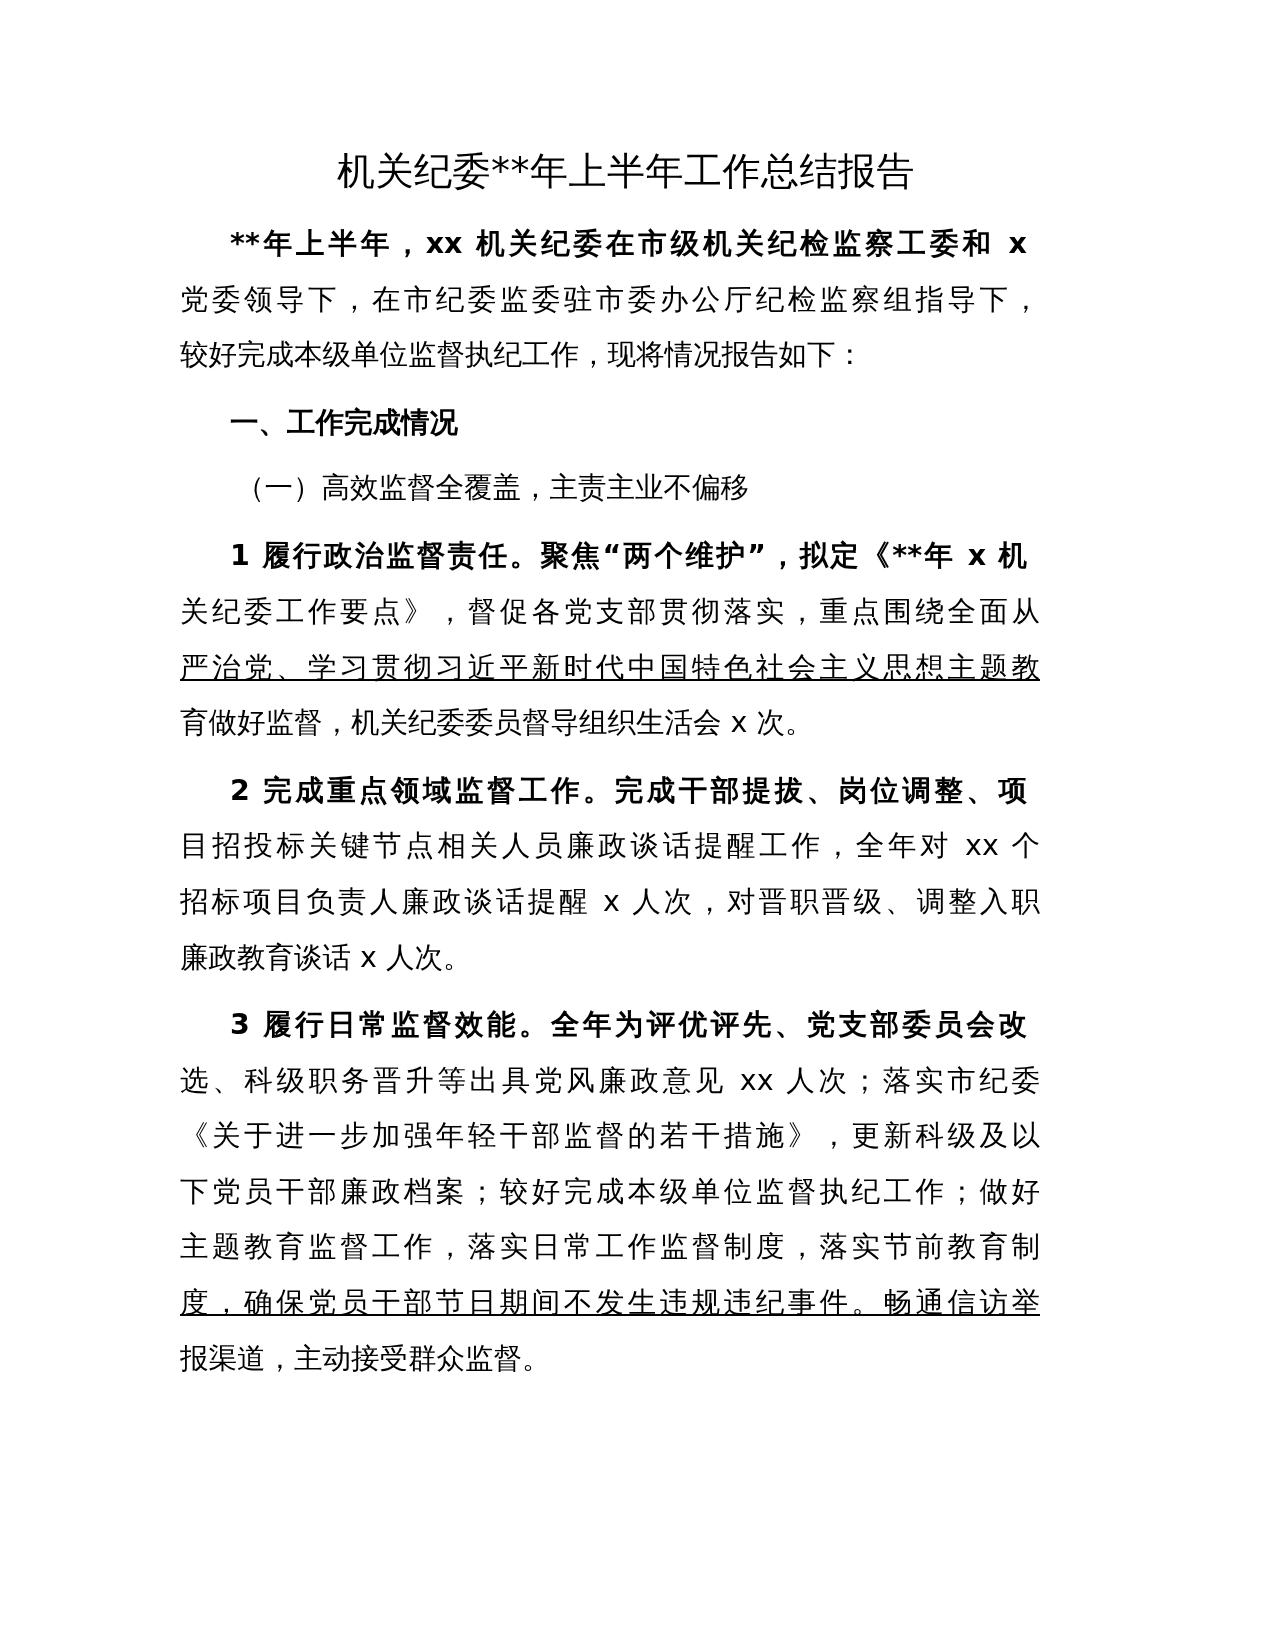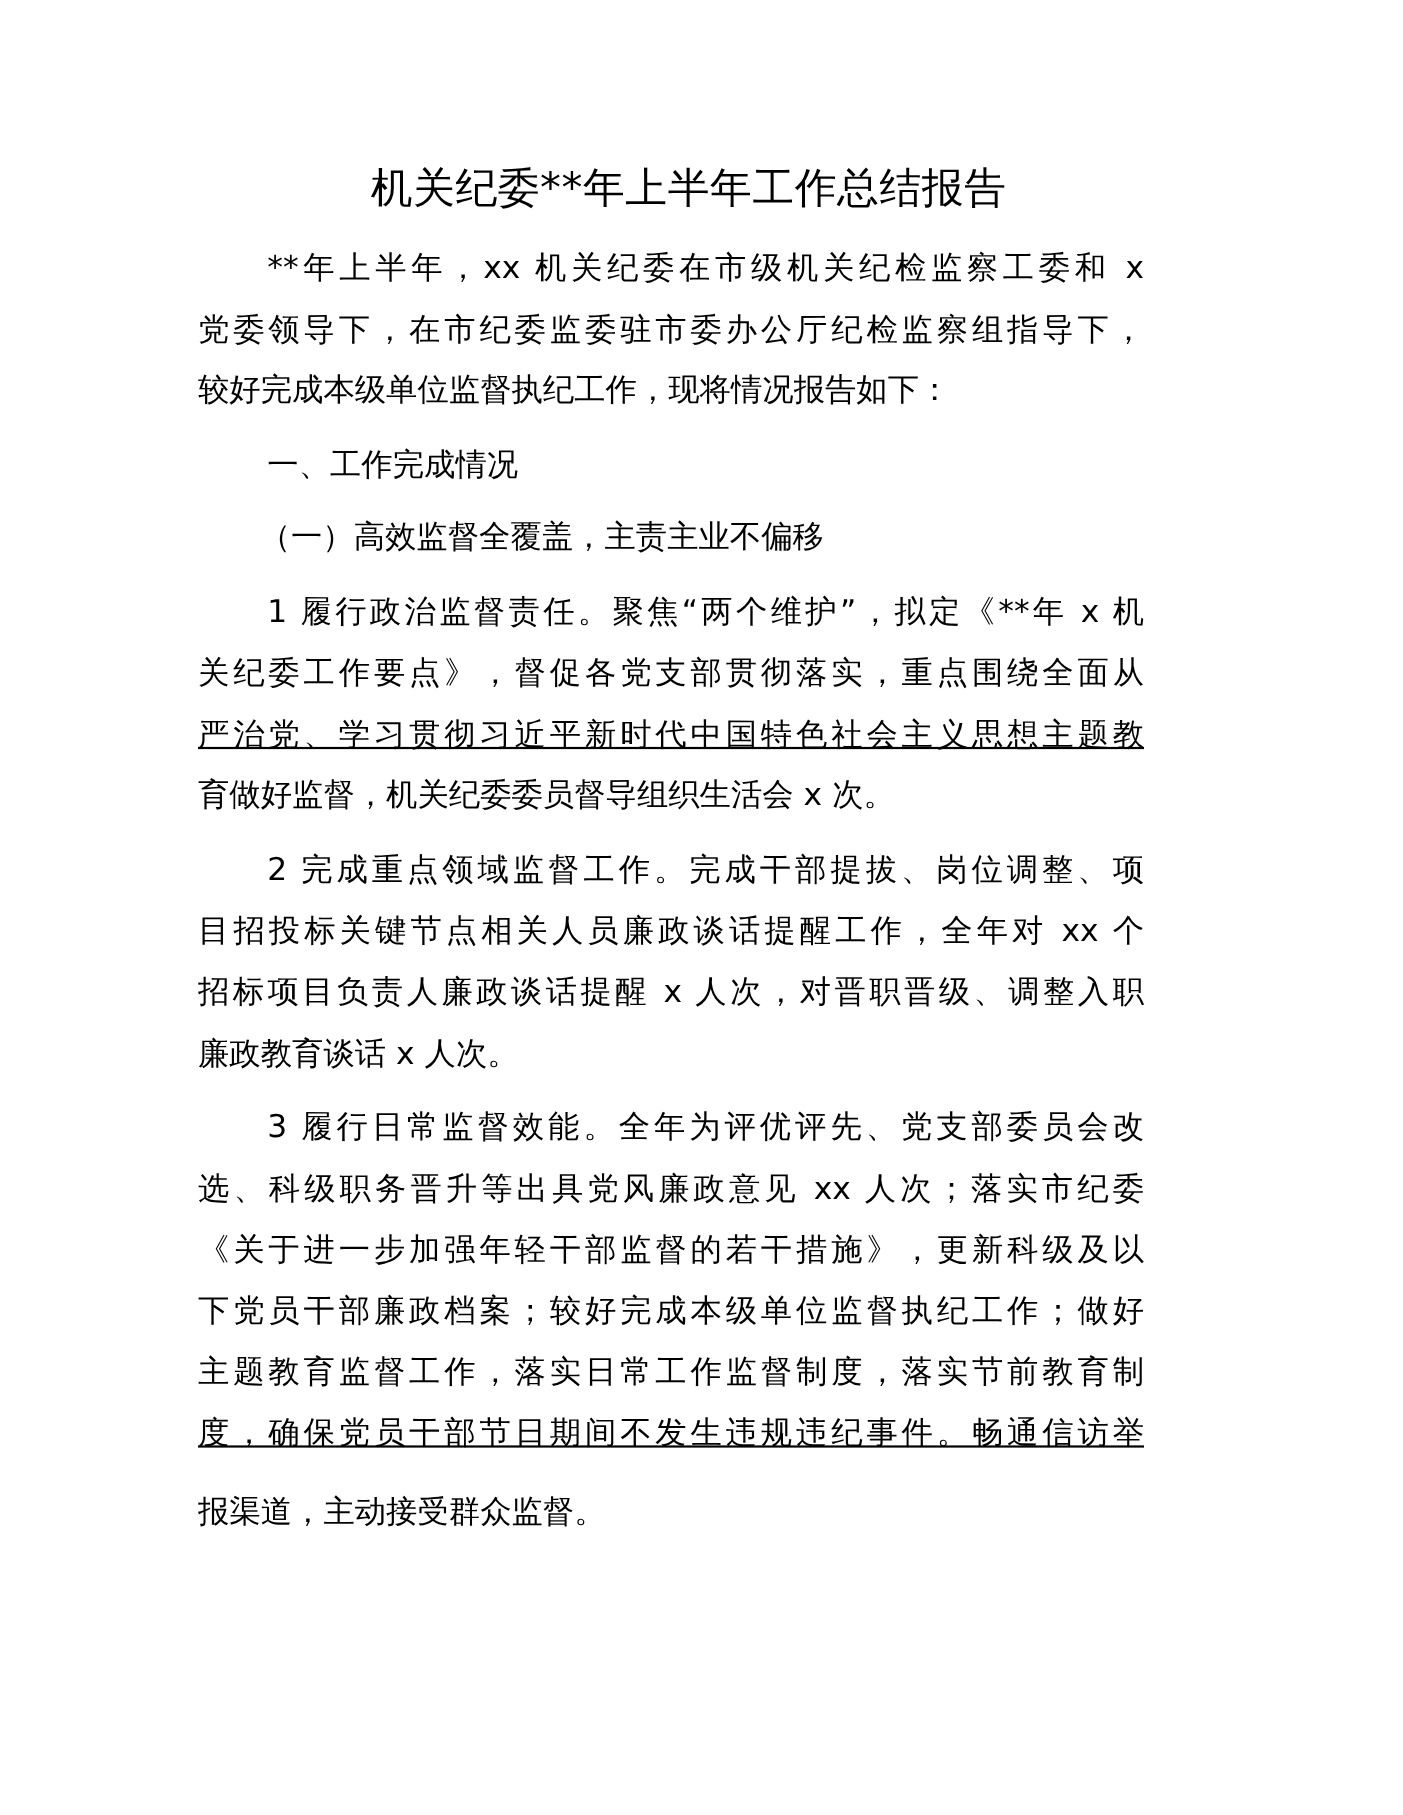--- a/index.html
+++ b/index.html
@@ -43,22 +43,23 @@
       line-height: 40px;
       white-space: nowrap;
       text-align: justify;
       text-align-last: justify;
     }
     .line.last {
       text-align: center;
       text-align-last: left;
     }
     .line.indent {
-      left: 243px;
+      left: 230px;
       width: 797px;
+      font-weight: bold;
     }
     .line.heading {
       text-align: center;
       text-align-last: left;
     }
   </style>
 </head>
 <body>
 
 <div class="page">
@@ -82,15 +83,15 @@
   <div class="line" style="top:826px;">目招投标关键节点相关人员廉政谈话提醒工作，全年对 xx 个</div>
   <div class="line" style="top:882px;">招标项目负责人廉政谈话提醒 x 人次，对晋职晋级、调整入职</div>
   <div class="line last" style="top:938px;">廉政教育谈话 x 人次。</div>
 
   <div class="line indent" style="top:1005px;">3 履行日常监督效能。全年为评优评先、党支部委员会改</div>
   <div class="line" style="top:1061px;">选、科级职务晋升等出具党风廉政意见 xx 人次；落实市纪委</div>
   <div class="line" style="top:1116px;">《关于进一步加强年轻干部监督的若干措施》，更新科级及以</div>
   <div class="line" style="top:1172px;">下党员干部廉政档案；较好完成本级单位监督执纪工作；做好</div>
   <div class="line" style="top:1227px;">主题教育监督工作，落实日常工作监督制度，落实节前教育制</div>
   <div class="line" style="top:1283px;text-decoration:underline;">度，确保党员干部节日期间不发生违规违纪事件。畅通信访举</div>
-  <div class="line last" style="top:1339px;margin-top:16px;">报渠道，主动接受群众监督。</div>
+  <div class="line last" style="top:1339px;">报渠道，主动接受群众监督。</div>
 
 </div>
 
 </body></html>

